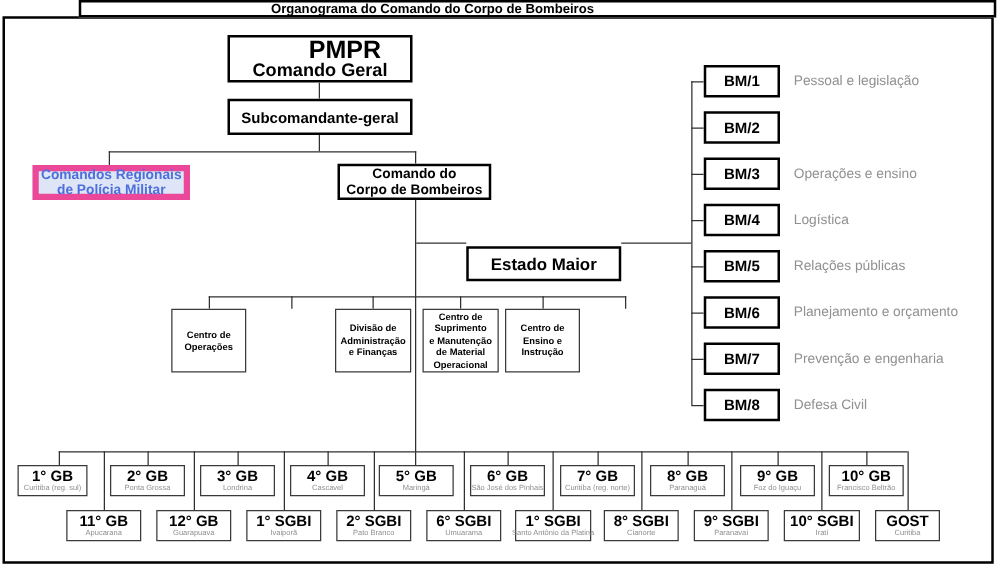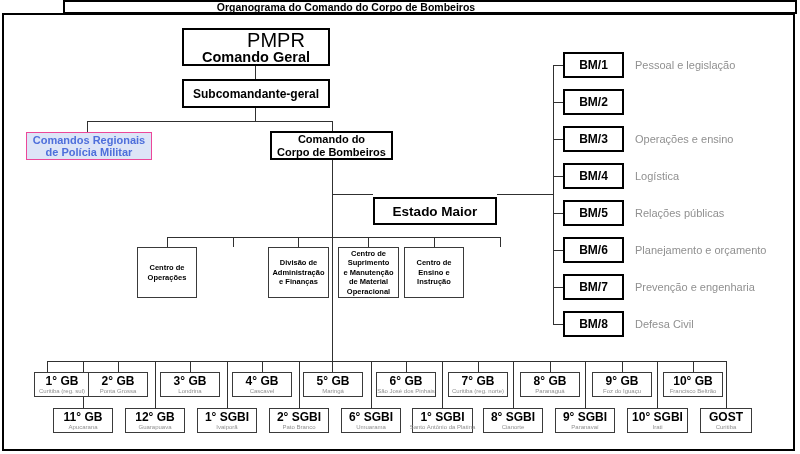--- a/index.html
+++ b/index.html
@@ -11,26 +11,26 @@
           align-items:center; justify-content:center; text-align:center;
           color:#000; }
   .thin { border-width:1px; border-color:#3a3a3a; }
   .ml   { white-space:pre-line; }
   .outer { position:absolute; left:2px; top:13px; width:793px; height:438px;
            border:2px solid #000; box-sizing:border-box; }
   .titlebar { position:absolute; left:63px; top:0px; width:734px; height:14px;
               border:2px solid #000; box-sizing:border-box; background:#fff;
               font-weight:bold; font-size:10.5px; line-height:10px;
               text-align:center; padding-right:168px; }
-  .pmpr1 { font-size:20px; font-weight:normal; line-height:20px;margin-left:40px; }
+  .pmpr1 { font-size:20px; font-weight:bold; line-height:20px;margin-left:40px; }
   .pmpr2 { font-size:14.5px; font-weight:bold; line-height:15px; }
   .b12   { font-size:12px; font-weight:bold; }
   .b11   { font-size:11px; font-weight:bold; line-height:12.5px; }
   .b13   { font-size:13.5px; font-weight:bold; }
-  .bluebox { background:#dde5f7; border:1px solid #ec4899; color:#4e6fdb; }
+  .bluebox { background:#dde5f7; border:5px solid #ec4899; color:#4e6fdb; }
   .bmlabel { position:absolute; left:635px; height:26px; display:flex;
              align-items:center; color:#909090; font-size:11px; white-space:nowrap; }
   .dept { font-size:7.5px; font-weight:bold; line-height:9.5px; }
   .unit { justify-content:flex-start; padding-top:1px; }
   .ucode { font-size:12px; font-weight:bold; line-height:14px; }
   .ucity { font-size:6px; line-height:7px; color:#8f8f8f; white-space:nowrap; }
 </style>
 </head>
 <body>
 
@@ -119,21 +119,21 @@
 e Finanças</div>
   <div class="box thin dept ml" style="left:338px;top:247px;width:61px;height:51px">Centro de
 Suprimento
 e Manutenção
 de Material
 Operacional</div>
   <div class="box thin dept ml" style="left:404px;top:247px;width:60px;height:51px">Centro de
 Ensino e
 Instrução</div>
 
-  <div class="box thin unit" style="left:34px;top:372px;width:56px;height:25px">
+  <div class="box thin unit" style="left:14px;top:372px;width:56px;height:25px">
     <div class="ucode">1° GB</div>
     <div class="ucity">Curitiba (reg. sul)</div>
   </div>
   <div class="box thin unit" style="left:88px;top:372px;width:60px;height:25px">
     <div class="ucode">2° GB</div>
     <div class="ucity">Ponta Grossa</div>
   </div>
   <div class="box thin unit" style="left:160px;top:372px;width:60px;height:25px">
     <div class="ucode">3° GB</div>
     <div class="ucity">Londrina</div>

